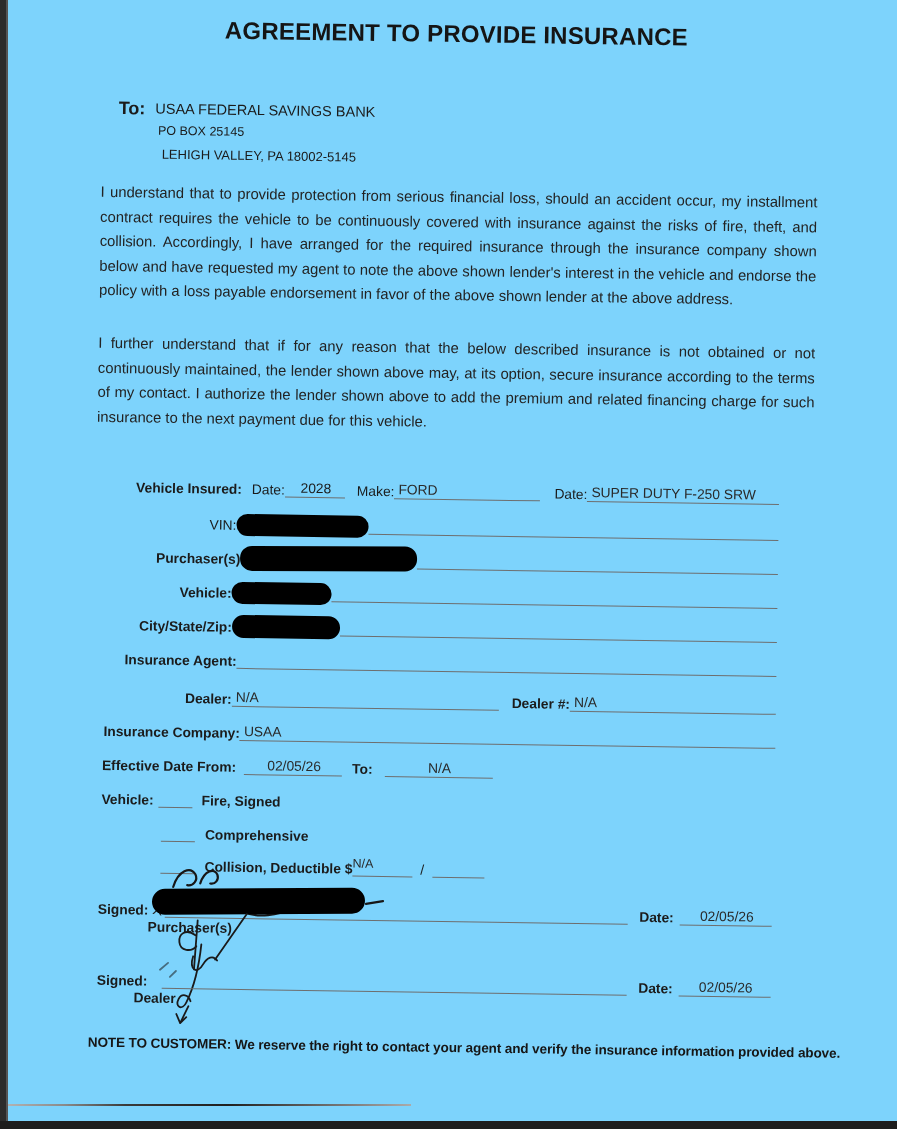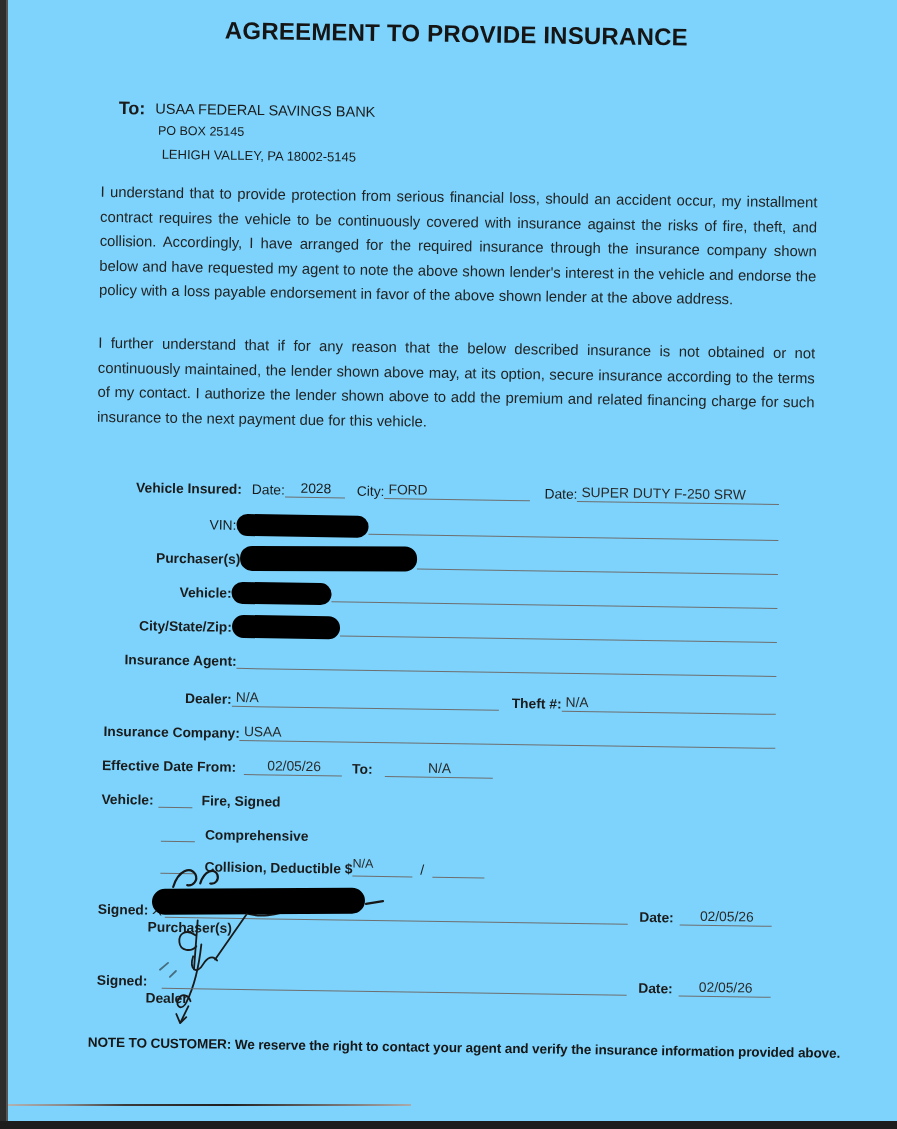--- a/index.html
+++ b/index.html
@@ -46,21 +46,21 @@
   .r-phone{top:688px;left:187px;right:119px;}
   .r-company{top:722px;left:106px;right:119px;}
   .r-effective{top:756px;left:105px;}
   .r-cov1{top:790px;left:105px;}
   .r-cov2{top:824px;left:165px;}
   .r-cov3{top:856px;left:165px;}
   .r-signed1{top:900px;left:103px;right:120px;}
   .r-signed2{top:971px;left:103px;right:120px;}
   .caption{position:absolute;font-size:13.8px;font-weight:bold;}
   .cap-purch{top:924px;left:153px;}
-  .cap-dealer{top:995px;left:152px;}
+  .cap-dealer{top:995px;left:140px;}
   .x-mark{display:inline-block;font-size:15px;transform:rotate(10deg);margin:0 2px 0 4px;color:#222;}
   .sig-blob{position:absolute;left:54px;top:-9px;width:213px;height:26px;background:#000;
     border-radius:13px;transform:rotate(-1.2deg);}
   .note{position:absolute;top:1040px;left:95px;width:710px;font-size:13.5px;font-weight:bold;
     letter-spacing:-0.1px;white-space:nowrap;color:#161616;}
   svg.strokes{position:absolute;overflow:visible;}
   .s-purch{left:145px;top:868px;}
   .s-dealer{left:155px;top:898px;}
 </style>
 </head>
@@ -83,21 +83,21 @@
 
     <p class="para p1">I understand that to provide protection from serious financial loss, should an accident occur, my installment contract requires the vehicle to be continuously covered with insurance against the risks of fire, theft, and collision. Accordingly, I have arranged for the required insurance through the insurance company shown below and have requested my agent to note the above shown lender's interest in the vehicle and endorse the policy with a loss payable endorsement in favor of the above shown lender at the above address.</p>
     <p class="para p2">I further understand that if for any reason that the below described insurance is not obtained or not continuously maintained, the lender shown above may, at its option, secure insurance according to the terms of my contact. I authorize the lender shown above to add the premium and related financing charge for such insurance to the next payment due for this vehicle.</p>
 
     <div class="row r-vehicle">
       <span class="lbl">Vehicle Insured:</span>
       <span style="width:10px"></span>
       <span>Date:</span>
       <span class="vline center" style="width:54px">2028</span>
       <span style="width:12px"></span>
-      <span>City:</span>
+      <span>Make:</span>
       <span class="vline val" style="width:140px">FORD</span>
       <span style="width:14px"></span>
       <span>Date:</span>
       <span class="vline val grow">SUPER DUTY F-250 SRW</span>
     </div>
 
     <div class="row r-vin">
       <span>VIN:</span>
       <span class="blob" style="width:132px;height:22px"></span>
       <span class="rule grow"></span>
@@ -123,21 +123,21 @@
 
     <div class="row r-agent">
       <span class="lbl">Insurance Agent:</span>
       <span class="vline val grow"></span>
     </div>
 
     <div class="row r-phone">
       <span class="lbl">Dealer:</span>
       <span class="vline val" style="width:261px">N/A</span>
       <span style="width:13px"></span>
-      <span class="lbl">Theft #:</span>
+      <span class="lbl">Dealer #:</span>
       <span class="vline val grow">N/A</span>
     </div>
 
     <div class="row r-company">
       <span class="lbl">Insurance Company:</span>
       <span class="vline val grow">USAA</span>
     </div>
 
     <div class="row r-effective">
       <span class="lbl">Effective Date From:</span>

